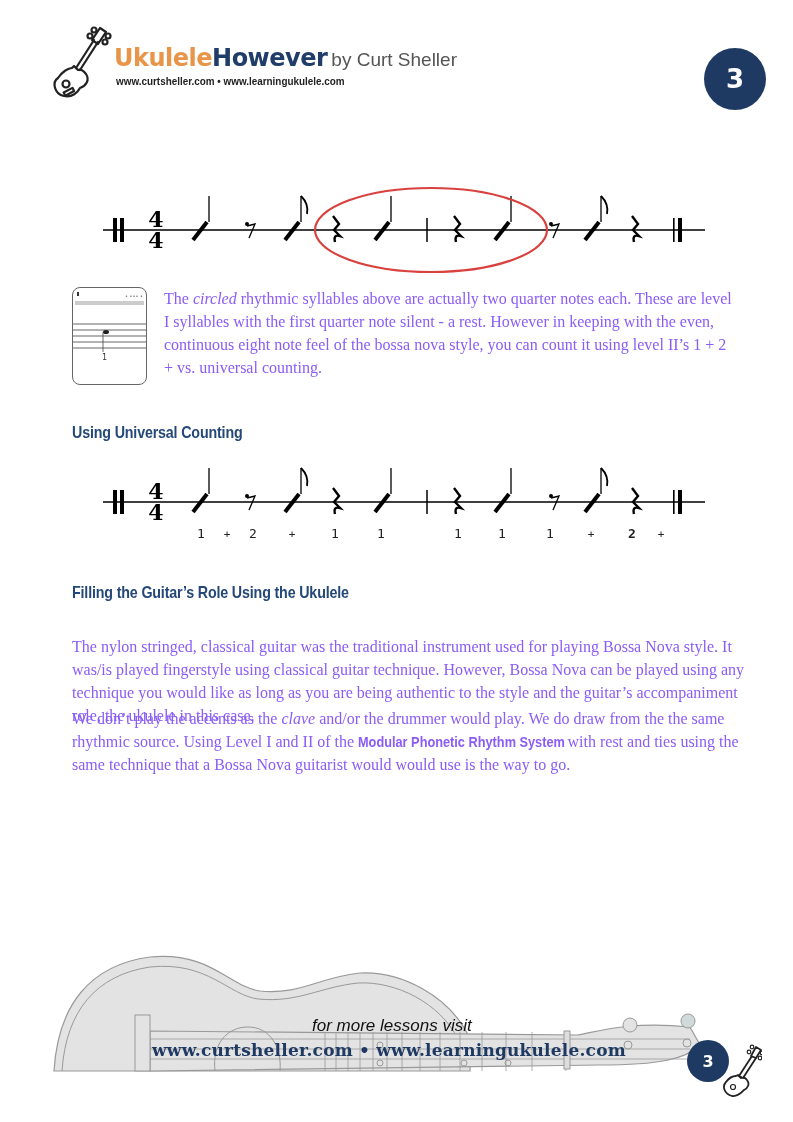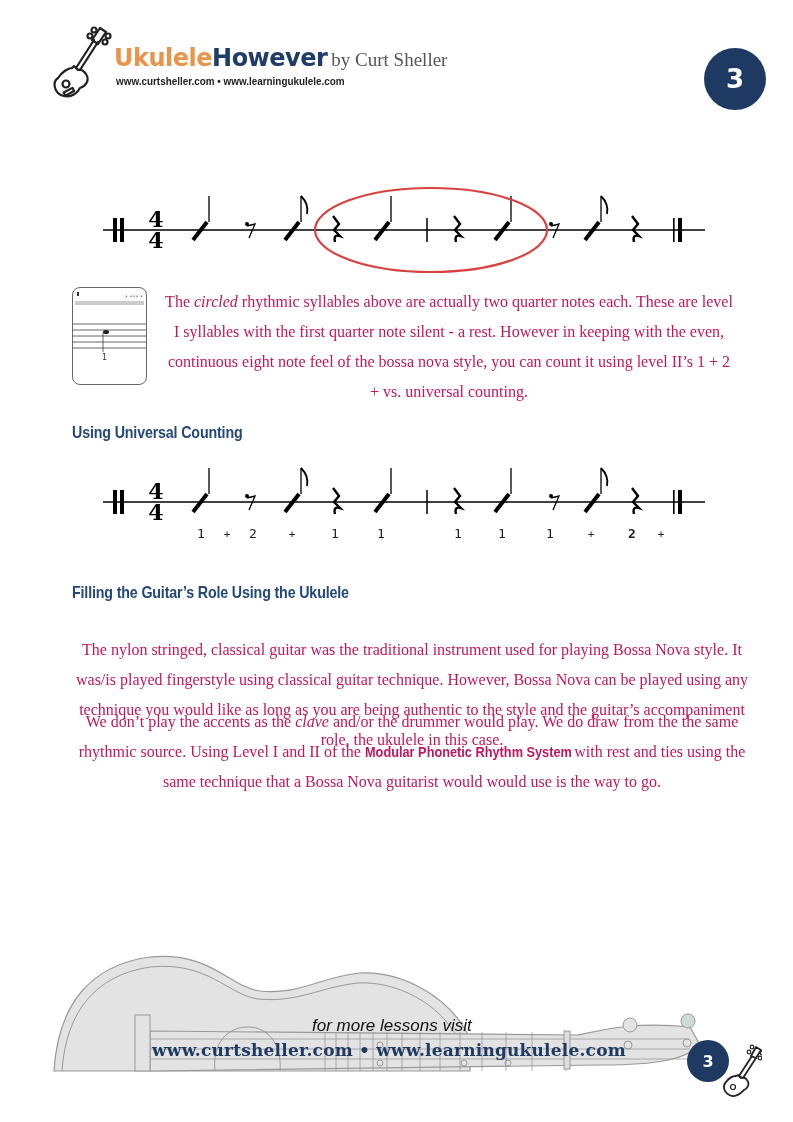--- a/index.html
+++ b/index.html
@@ -4,26 +4,26 @@
 <style>
   html, body { margin:0; padding:0; background:#fff; }
   body { width:793px; height:1122px; position:relative; overflow:hidden; font-family:"DejaVu Serif", serif; color:#222; }
   .abs { position:absolute; }
 
   
   #logo-icon { left:50px; top:22px; width:62px; height:78px; }
   #brand { left:114px; top:44px; white-space:nowrap; }
   .brand-uk { font-family:"DejaVu Sans", sans-serif; font-size:24px; color:#e8954a; font-weight:bold; letter-spacing:-0.5px;margin-top:38px; }
   .brand-ls { font-family:"DejaVu Sans", sans-serif; font-size:24px; color:#1f3d68; font-weight:bold; letter-spacing:-0.5px; }
-  .brand-by { font-family:Liberation Serif, serif; font-size:19px; color:#555; margin-left:4px;text-align:center; }
+  .brand-by { font-family:Liberation Sans, sans-serif; font-size:19px; color:#555; margin-left:4px;text-align:center; }
   #brand-urls { left:116px; top:75px; font-family:"Liberation Sans", sans-serif; font-size:11.5px; color:#222; transform:scaleX(0.86); transform-origin:left; white-space:nowrap; font-weight:bold; }
   #page-badge { left:704px; top:48px; width:62px; height:62px; border-radius:50%; background:#1f3a62; color:#fff; display:flex; align-items:center; justify-content:center; font-family:"DejaVu Sans", sans-serif; font-weight:bold; font-size:26px; }
 
   
-  .para { font-family:"Liberation Serif", serif; font-size:16px; line-height:30px; color:#be185d;text-align:center; }
+  .para { font-family:"Liberation Serif", serif; font-size:16px; line-height:23px; color:#8b5cf6; }
   .heading { font-family:"Liberation Sans", sans-serif; font-weight:bold; font-size:17px; color:#244878; transform:scaleX(0.84); transform-origin:left; white-space:nowrap; letter-spacing:-0.2px; }
   #note-para { left:164px; top:287px; width:570px; }
   #body-para-1 { left:72px; top:635px; width:680px; }
   #body-para-2 { left:72px; top:707px; width:680px; }
   .mprs { font-family:"Liberation Sans", sans-serif; font-weight:bold; font-size:15px; display:inline-block; transform:scaleX(0.85); transform-origin:left; margin-right:-38px; }
 
   
   #staff-1 { left:95px; top:180px; width:620px; height:100px; }
   #staff-2 { left:95px; top:460px; width:620px; height:90px; }
 

